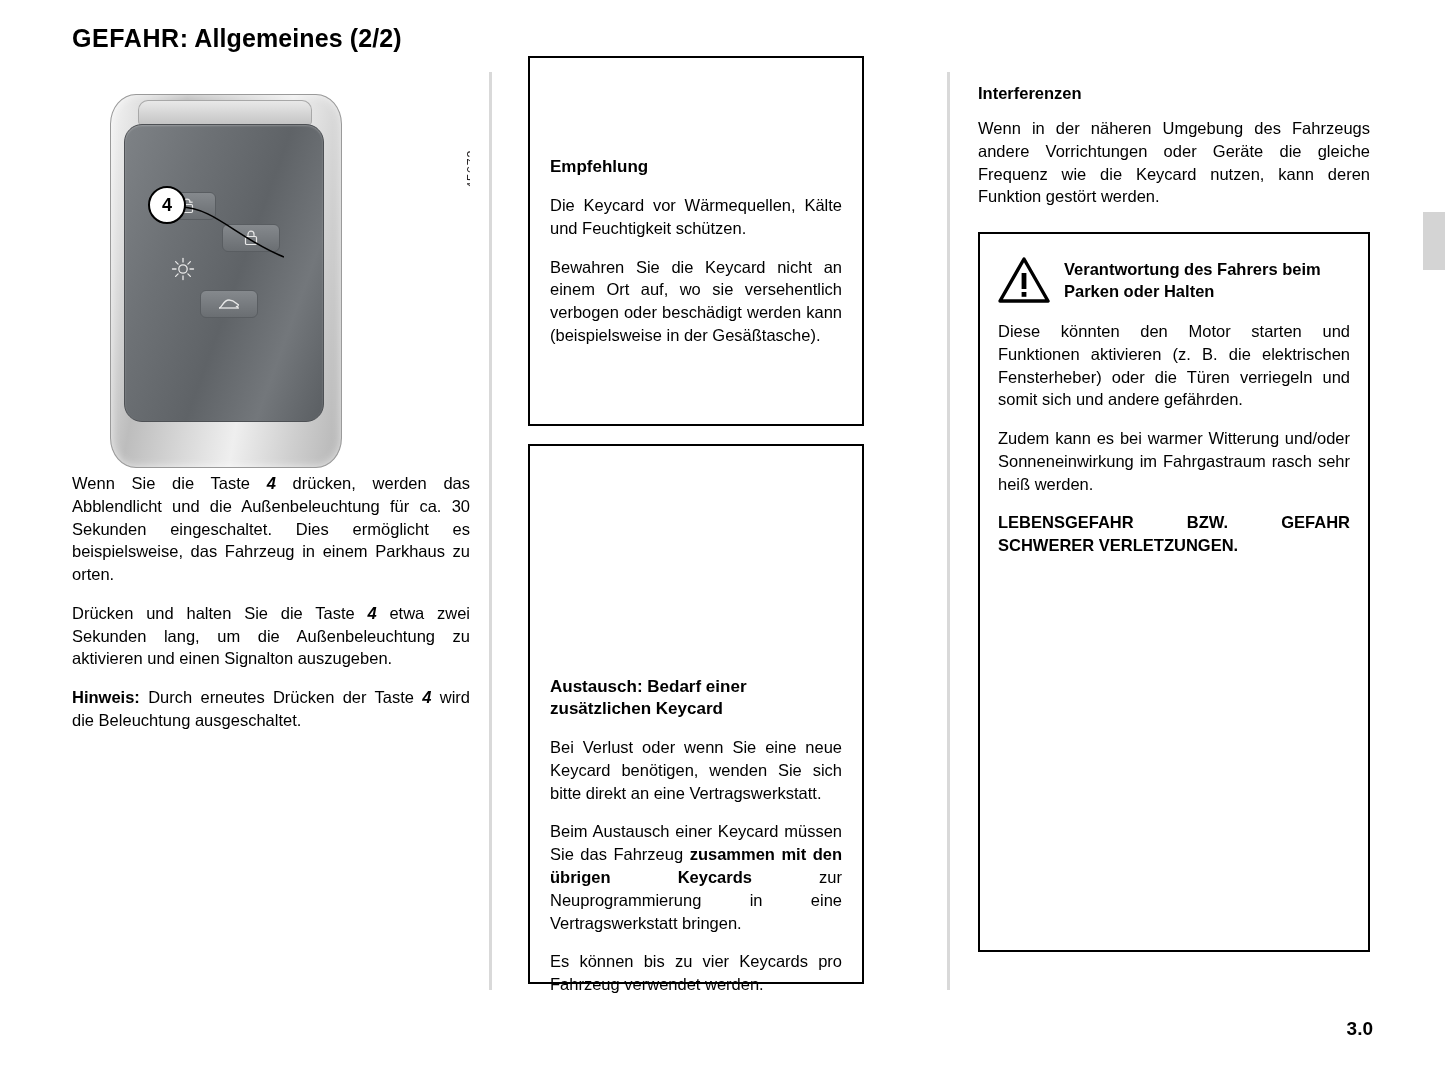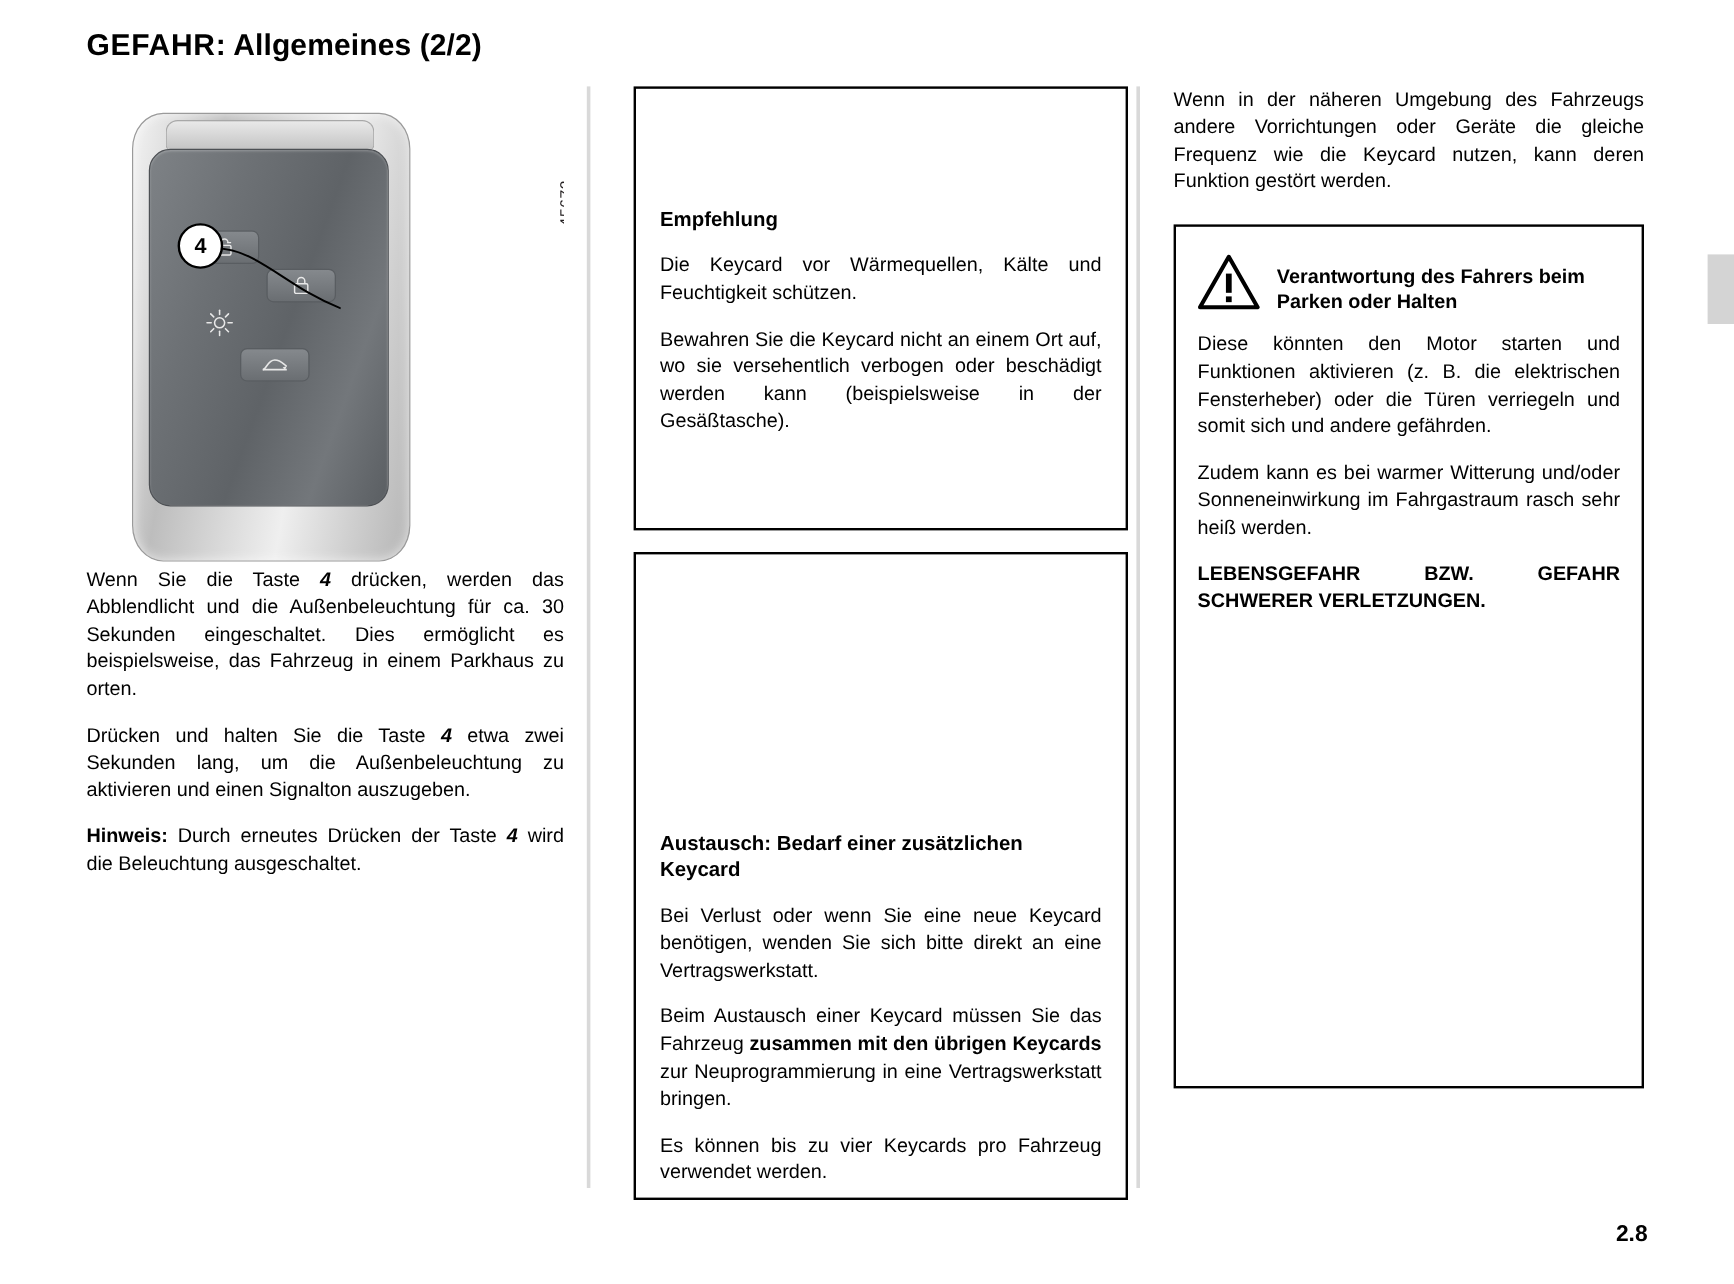--- a/index.html
+++ b/index.html
@@ -183,22 +183,22 @@
     text-align: justify;
   }
   p.body.last { margin-bottom: 0; }
   .it { font-style: italic; font-weight: bold; }
   .bold { font-weight: bold; }
 
   
   .col-mid {
     position: absolute;
     left: 528px;
-    top: 72px;
-    width: 412px;
+    top: 56px;
+    width: 336px;
   }
   .framed {
     border: 2px solid #000;
     box-sizing: border-box;
     padding: 22px 20px 20px 20px;
   }
   .framed.one { height: 370px; position: relative; }
   .framed.two { height: 540px; position: relative; margin-top: 18px; }
   .framed h3 {
     font-size: 17px;
@@ -224,21 +224,21 @@
   .warn-box {
     margin-top: 24px;
     border: 2px solid #000;
     box-sizing: border-box;
     padding: 20px 18px 26px 18px;
     height: 720px;
     position: relative;
   }
   .warn-head {
     display: flex;
-    align-items: flex-end;
+    align-items: center;
     gap: 14px;
     margin-bottom: 12px;
   }
   .warn-tri { flex: 0 0 auto; margin-top: 2px; }
   .warn-title {
     font-size: 16.5px;
     font-weight: bold;
     line-height: 1.32;
   }
   .warn-first {
@@ -357,33 +357,34 @@
       <div class="inner">
         <h3>Austausch: Bedarf einer zusätzlichen Keycard</h3>
         <p class="body">Bei Verlust oder wenn Sie eine neue Keycard benötigen, wenden Sie sich bitte direkt an eine Vertragswerkstatt.</p>
         <p class="body"><span>Beim Austausch einer Keycard müssen Sie das Fahrzeug </span><span class="bold">zusammen mit den übrigen Keycards</span><span> zur Neuprogrammierung in eine Vertragswerkstatt bringen.</span></p>
         <p class="body last">Es können bis zu vier Keycards pro Fahrzeug verwendet werden.</p>
       </div>
     </div>
   </div>
 
   <div class="col-right">
+    <h3 class="sub">Interferenzen</h3>
     <p class="body">Wenn in der näheren Umgebung des Fahrzeugs andere Vorrichtungen oder Geräte die gleiche Frequenz wie die Keycard nutzen, kann deren Funktion gestört werden.</p>
 
     <div class="warn-box">
       <div class="warn-head">
         <span class="warn-tri">
           <svg width="52" height="48" viewBox="0 0 52 48" aria-hidden="true">
             <path d="M26 3 L50 45 L2 45 Z" fill="none" stroke="#000" stroke-width="3.4" stroke-linejoin="round"></path>
             <rect x="23.6" y="17" width="4.8" height="16" fill="#000"></rect>
             <rect x="23.6" y="36" width="4.8" height="4.8" fill="#000"></rect>
           </svg>
         </span>
         <span class="warn-title">Verantwortung des Fahrers beim Parken oder Halten</span>
       </div>
       <p class="body">Diese könnten den Motor starten und Funktionen aktivieren (z. B. die elektrischen Fensterheber) oder die Türen verriegeln und somit sich und andere gefährden.</p>
       <p class="body">Zudem kann es bei warmer Witterung und/oder Sonneneinwirkung im Fahrgastraum rasch sehr heiß werden.</p>
       <p class="lebensgefahr">LEBENSGEFAHR BZW. GEFAHR SCHWERER VERLETZUNGEN.</p>
     </div>
   </div>
 
-  <div class="page-num">2.8</div>
+  <div class="page-num">3.0</div>
 </div>
 
 </body></html>

